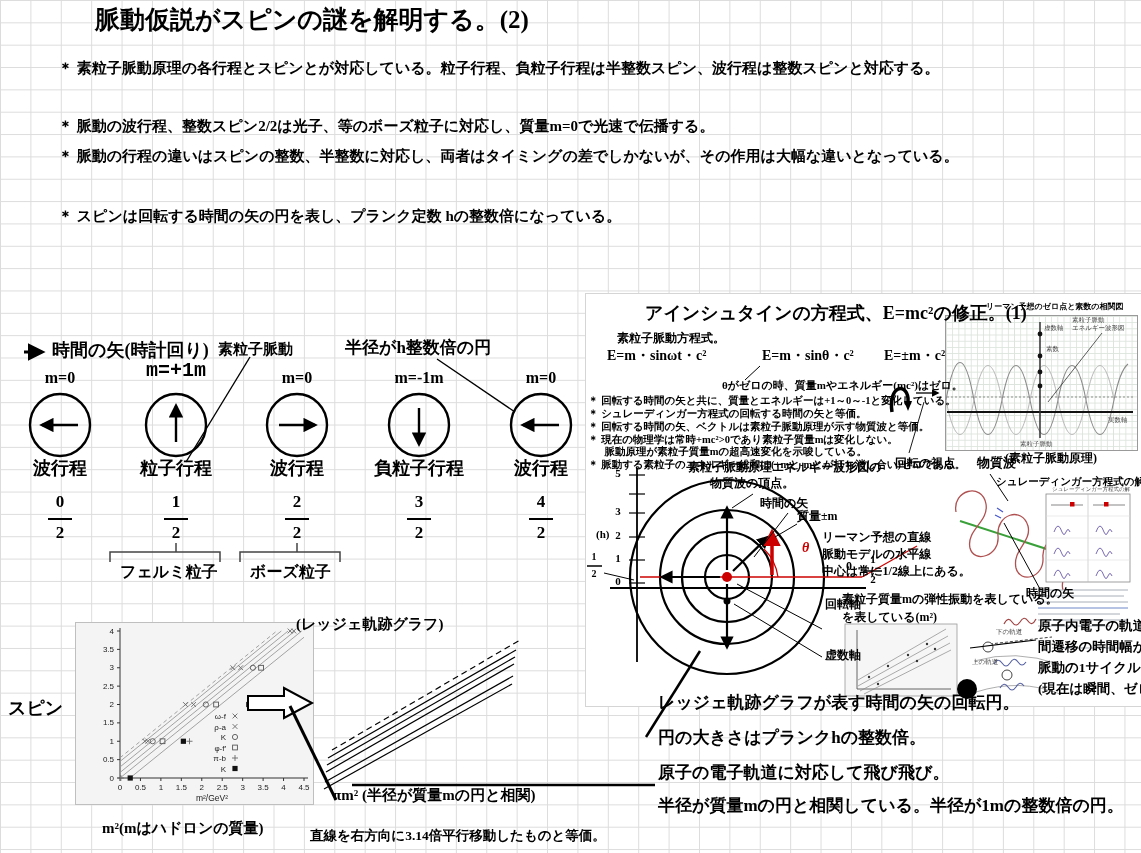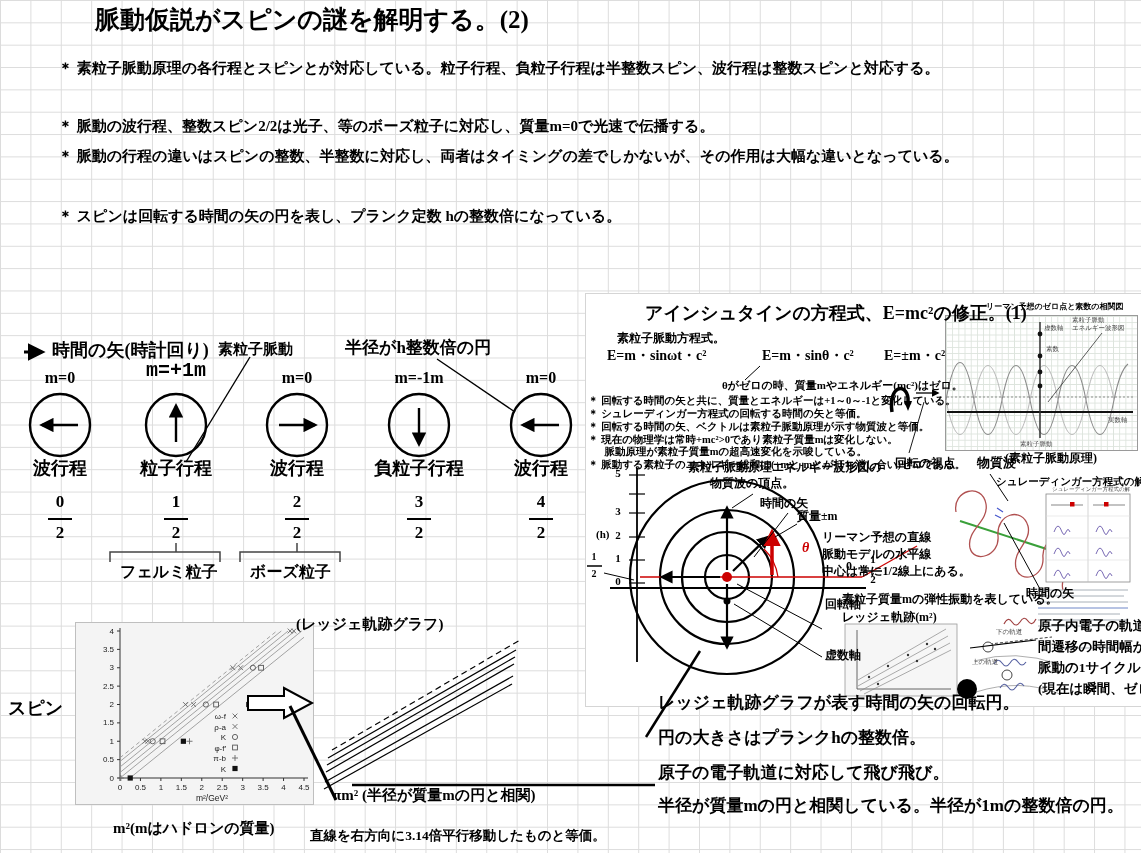--- a/index.html
+++ b/index.html
@@ -341,21 +341,21 @@
   <div class="t ctr" style="left:156px;top:523px;width:40px;font-size:17px;">2</div>
   <div class="t ctr" style="left:277px;top:523px;width:40px;font-size:17px;">2</div>
   <div class="t ctr" style="left:399px;top:523px;width:40px;font-size:17px;">2</div>
   <div class="t ctr" style="left:521px;top:523px;width:40px;font-size:17px;">2</div>
 
   <div class="t" style="left:120px;top:563px;font-size:16px;">フェルミ粒子</div>
   <div class="t" style="left:250px;top:563px;font-size:16px;">ボーズ粒子</div>
 
   <div class="t" style="left:8px;top:698px;font-size:18px;">スピン</div>
   <div class="t" style="left:296px;top:616px;font-size:15px;">(レッジェ軌跡グラフ)</div>
-  <div class="t" style="left:102px;top:820px;font-size:15px;margin-left:11px;">m²(mはハドロンの質量)</div>
+  <div class="t" style="left:102px;top:820px;font-size:15px;">m²(mはハドロンの質量)</div>
   <div class="t" style="left:333px;top:787px;font-size:15px;">πm² (半径が質量mの円と相関)</div>
   <div class="t" style="left:310px;top:828px;font-size:13.5px;">直線を右方向に3.14倍平行移動したものと等価。</div>
 
   <div class="t" style="left:658px;top:728px;font-size:17px;">円の大きさはプランクhの整数倍。</div>
   <div class="t" style="left:658px;top:693px;font-size:17px;">レッジェ軌跡グラフが表す時間の矢の回転円。</div>
   <div class="t" style="left:658px;top:763px;font-size:17px;">原子の電子軌道に対応して飛び飛び。</div>
   <div class="t" style="left:658px;top:796px;font-size:17px;">半径が質量mの円と相関している。半径が1mの整数倍の円。</div>
 
   <div class="t" style="left:645px;top:303px;font-size:18px;">アインシュタインの方程式、E=mc²の修正。(1)</div>
   <div class="t" style="left:617px;top:332px;font-size:12px;">素粒子脈動方程式。</div>
@@ -401,21 +401,21 @@
   <div class="t ctr" style="left:610px;top:575px;width:16px;font-size:11px;">0</div>
   <div class="t ctr" style="left:588px;top:551px;width:12px;font-size:10px;">1</div>
   <div class="t ctr" style="left:588px;top:568px;width:12px;font-size:10px;">2</div>
 
   <div class="t" style="left:977px;top:456px;font-size:13px;">物質波</div>
   <div class="t" style="left:996px;top:476px;font-size:10.5px;">シュレーディンガー方程式の解</div>
   <div class="t tiny" style="left:1052px;top:486px;font-size:5.5px;">シュレーディンガー方程式の解</div>
   <div class="t" style="left:1026px;top:587px;font-size:12px;">時間の矢</div>
 
   <div class="t" style="left:842px;top:593px;font-size:12px;">素粒子質量mの弾性振動を表している。</div>
-  <div class="t" style="left:842px;top:611px;font-size:12px;">レッジェ軌跡(m²)</div>
+  <div class="t" style="left:842px;top:611px;font-size:12px;">を表している(m²)</div>
   <div class="t tiny" style="left:996px;top:628px;font-size:6.5px;">下の軌道</div>
   <div class="t tiny" style="left:972px;top:658px;font-size:6.5px;">上の軌道</div>
   <div class="t" style="left:1038px;top:618px;font-size:13.5px;">原子内電子の軌道</div>
   <div class="t" style="left:1038px;top:639px;font-size:13.5px;">間遷移の時間幅が</div>
   <div class="t" style="left:1038px;top:660px;font-size:13.5px;">脈動の1サイクル。</div>
   <div class="t" style="left:1038px;top:681px;font-size:13.5px;">(現在は瞬間、ゼロ)</div>
 
 </div>
 
 </body></html>

